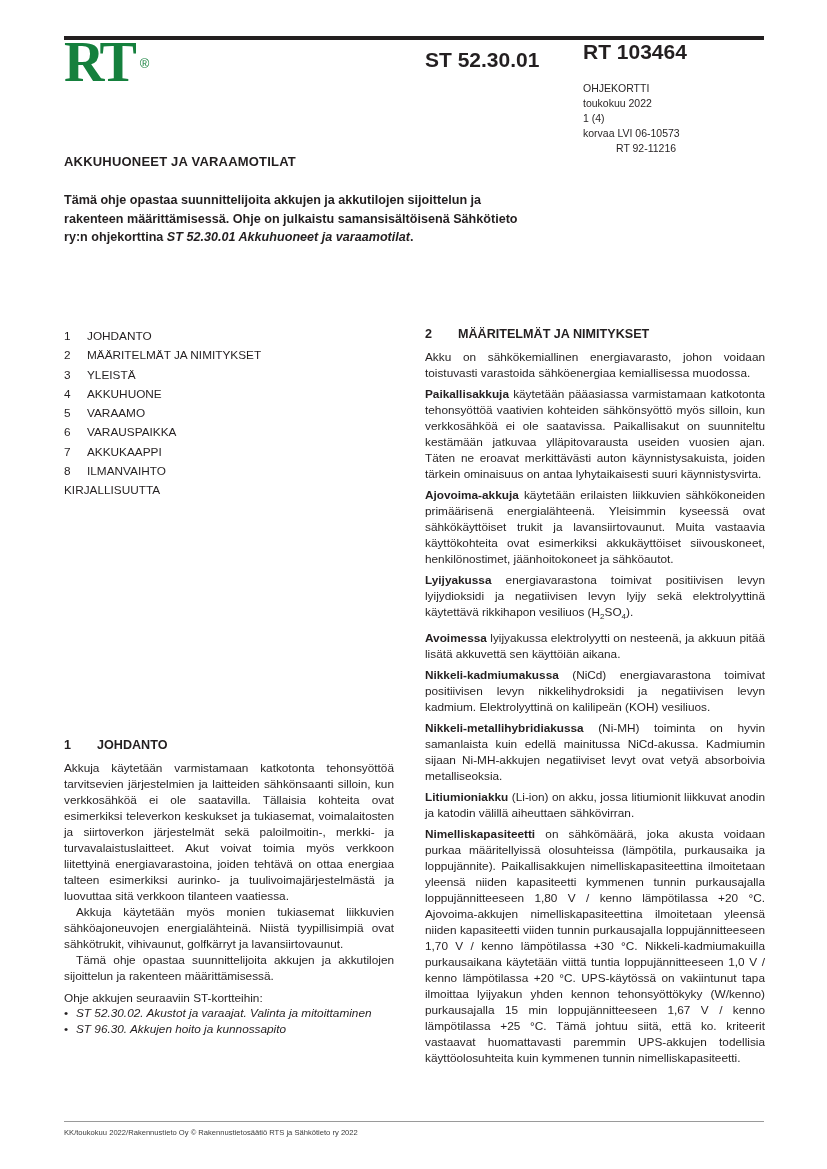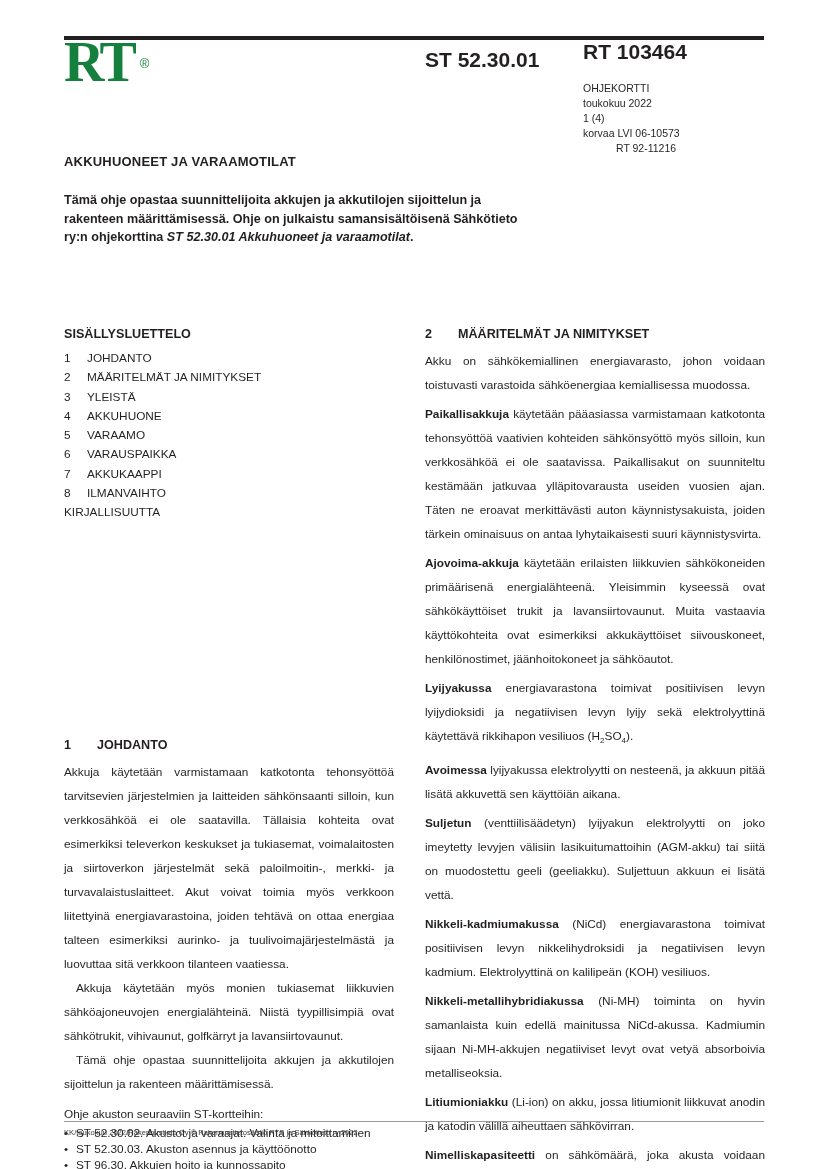--- a/index.html
+++ b/index.html
@@ -19,25 +19,25 @@
   .lead { position:absolute; left:64px; top:191px; width:470px; font-size:12.6px; font-weight:bold; line-height:18.5px; }
   .lead i { font-style:italic; }
   .col-left { position:absolute; left:64px; width:330px; }
   .col-right { position:absolute; left:425px; width:340px; }
   .h2 { font-size:12.6px; font-weight:bold; margin:0 0 8px 0; display:flex; }
   .h2 .num { width:33px; }
   .toc { top:327px; }
   .toc-item { font-size:11.8px; line-height:19.3px; display:flex; }
   .toc-item .num { width:23px; }
   .sec1 { top:738px; }
-  p.body { font-size:11.8px; line-height:24px; margin:0; text-align:justify; }
+  p.body { font-size:11.8px; line-height:16px; margin:0; text-align:justify; }
   p.body.indent { text-indent:12px; }
   p.gap { margin-top:6px; }
   .bullets { margin:0; padding:0; list-style:none; }
-  .bullets li { font-size:11.8px; line-height:15.8px; position:relative; padding-left:12px; }
+  .bullets li { font-size:11.8px; line-height:15.8px; font-style:italic; position:relative; padding-left:12px; }
   .bullets li::before { content:"•"; position:absolute; left:0; font-style:normal; }
   .sec2 { top:327px; }
   .sec2 p.body { margin-bottom:5px; }
   b { font-weight:bold; }
   sub { font-size:8px; }
   .bottom-rule { position:absolute; left:64px; top:1121px; width:700px; height:1px; background:#9a9a9a; }
   .footer { position:absolute; left:64px; top:1128px; font-size:7.6px; color:#3a3a3a; white-space:nowrap;text-align:right; }
 </style>
 </head>
 <body>
@@ -51,23 +51,20 @@
   <div>toukokuu 2022</div>
   <div>1 (4)</div>
   <div>korvaa LVI 06-10573</div>
   <div class="indent">RT 92-11216</div>
 </div>
 
 <div class="title">AKKUHUONEET JA VARAAMOTILAT</div>
 <div class="lead"><span>Tämä ohje opastaa suunnittelijoita akkujen ja akkutilojen sijoittelun ja rakenteen määrittämisessä. Ohje on julkaistu samansisältöisenä Sähkötieto ry:n ohjekorttina </span><i>ST 52.30.01 Akkuhuoneet ja varaamotilat</i><span>.</span></div>
 
 <div class="col-left toc">
-  <div class="h2">
-      <span>SISÄLLYSLUETTELO</span>
-    </div>
   <div id="toc-list">
       <div class="toc-item">
         <span class="num">1</span>
         <span>JOHDANTO</span>
       </div>
       <div class="toc-item">
         <span class="num">2</span>
         <span>MÄÄRITELMÄT JA NIMITYKSET</span>
       </div>
       <div class="toc-item">
@@ -101,40 +98,38 @@
 </div>
 
 <div class="col-left sec1">
   <div class="h2">
     <span class="num">1</span>
     <span>JOHDANTO</span>
   </div>
   <p class="body">Akkuja käytetään varmistamaan katkotonta tehonsyöttöä tarvitsevien järjestelmien ja laitteiden sähkönsaanti silloin, kun verkkosähköä ei ole saatavilla. Tällaisia kohteita ovat esimerkiksi televerkon keskukset ja tukiasemat, voimalaitosten ja siirtoverkon järjestelmät sekä paloilmoitin-, merkki- ja turvavalaistuslaitteet. Akut voivat toimia myös verkkoon liitettyinä energiavarastoina, joiden tehtävä on ottaa energiaa talteen esimerkiksi aurinko- ja tuulivoimajärjestelmästä ja luovuttaa sitä verkkoon tilanteen vaatiessa.</p>
   <p class="body indent">Akkuja käytetään myös monien tukiasemat liikkuvien sähköajoneuvojen energialähteinä. Niistä tyypillisimpiä ovat sähkötrukit, vihivaunut, golfkärryt ja lavansiirtovaunut.</p>
   <p class="body indent">Tämä ohje opastaa suunnittelijoita akkujen ja akkutilojen sijoittelun ja rakenteen määrittämisessä.</p>
-  <p class="body gap">Ohje akuston seuraaviin ST-kortteihin:</p>
+  <p class="body gap">Ohje akkujen seuraaviin ST-kortteihin:</p>
   <ul class="bullets">
     <li>ST 52.30.02. Akustot ja varaajat. Valinta ja mitoittaminen</li>
-    <li>ST 52.30.03. Akuston asennus ja käyttöönotto</li>
     <li>ST 96.30. Akkujen hoito ja kunnossapito</li>
   </ul>
 </div>
 
 <div class="col-right sec2">
   <div class="h2">
     <span class="num">2</span>
     <span>MÄÄRITELMÄT JA NIMITYKSET</span>
   </div>
   <p class="body">Akku on sähkökemiallinen energiavarasto, johon voidaan toistuvasti varastoida sähköenergiaa kemiallisessa muodossa.</p>
   <div id="terms">
       <p class="body"><b>Paikallisakkuja</b><span> käytetään pääasiassa varmistamaan katkotonta tehonsyöttöä vaativien kohteiden sähkönsyöttö myös silloin, kun verkkosähköä ei ole saatavissa. Paikallisakut on suunniteltu kestämään jatkuvaa ylläpitovarausta useiden vuosien ajan. Täten ne eroavat merkittävästi auton käynnistysakuista, joiden tärkein ominaisuus on antaa lyhytaikaisesti suuri käynnistysvirta.</span></p>
       <p class="body"><b>Ajovoima-akkuja</b><span> käytetään erilaisten liikkuvien sähkökoneiden primäärisenä energialähteenä. Yleisimmin kyseessä ovat sähkökäyttöiset trukit ja lavansiirtovaunut. Muita vastaavia käyttökohteita ovat esimerkiksi akkukäyttöiset siivouskoneet, henkilönostimet, jäänhoitokoneet ja sähköautot.</span></p>
       <p class="body"><b>Lyijyakussa</b><span> energiavarastona toimivat positiivisen levyn lyijydioksidi ja negatiivisen levyn lyijy sekä elektrolyyttinä käytettävä rikkihapon vesiliuos (H</span><sub>2</sub><span>SO</span><sub>4</sub><span>).</span></p>
       <p class="body"><b>Avoimessa</b><span> lyijyakussa elektrolyytti on nesteenä, ja akkuun pitää lisätä akkuvettä sen käyttöiän aikana.</span></p>
-      <p class="body"><b>Suljetun</b><span> (venttiilisäädetyn) lyijyakun elektrolyytti on joko imeytetty levyjen välisiin lasikuitumattoihin (AGM-akku) tai siitä on muodostettu geeli (geeliakku). Suljettuun akkuun ei lisätä vettä.</span></p>
       <p class="body"><b>Nikkeli-kadmiumakussa</b><span> (NiCd) energiavarastona toimivat positiivisen levyn nikkelihydroksidi ja negatiivisen levyn kadmium. Elektrolyyttinä on kalilipeän (KOH) vesiliuos.</span></p>
       <p class="body"><b>Nikkeli-metallihybridiakussa</b><span> (Ni-MH) toiminta on hyvin samanlaista kuin edellä mainitussa NiCd-akussa. Kadmiumin sijaan Ni-MH-akkujen negatiiviset levyt ovat vetyä absorboivia metalliseoksia.</span></p>
       <p class="body"><b>Litiumioniakku</b><span> (Li-ion) on akku, jossa litiumionit liikkuvat anodin ja katodin välillä aiheuttaen sähkövirran.</span></p>
       <p class="body"><b>Nimelliskapasiteetti</b><span> on sähkömäärä, joka akusta voidaan purkaa määritellyissä olosuhteissa (lämpötila, purkausaika ja loppujännite). Paikallisakkujen nimelliskapasiteettina ilmoitetaan yleensä niiden kapasiteetti kymmenen tunnin purkausajalla loppujännitteeseen 1,80 V / kenno lämpötilassa +20 °C. Ajovoima-akkujen nimelliskapasiteettina ilmoitetaan yleensä niiden kapasiteetti viiden tunnin purkausajalla loppujännitteeseen 1,70 V / kenno lämpötilassa +30 °C. Nikkeli-kadmiumakuilla purkausaikana käytetään viittä tuntia loppujännitteeseen 1,0 V / kenno lämpötilassa +20 °C. UPS-käytössä on vakiintunut tapa ilmoittaa lyijyakun yhden kennon tehonsyöttökyky (W/kenno) purkausajalla 15 min loppujännitteeseen 1,67 V / kenno lämpötilassa +25 °C. Tämä johtuu siitä, että ko. kriteerit vastaavat huomattavasti paremmin UPS-akkujen todellisia käyttöolosuhteita kuin kymmenen tunnin nimelliskapasiteetti.</span></p>
     </div>
 </div>
 
 <div class="bottom-rule"></div>
 <div class="footer">KK/toukokuu 2022/Rakennustieto Oy   © Rakennustietosäätiö RTS ja Sähkötieto ry 2022</div>
 

